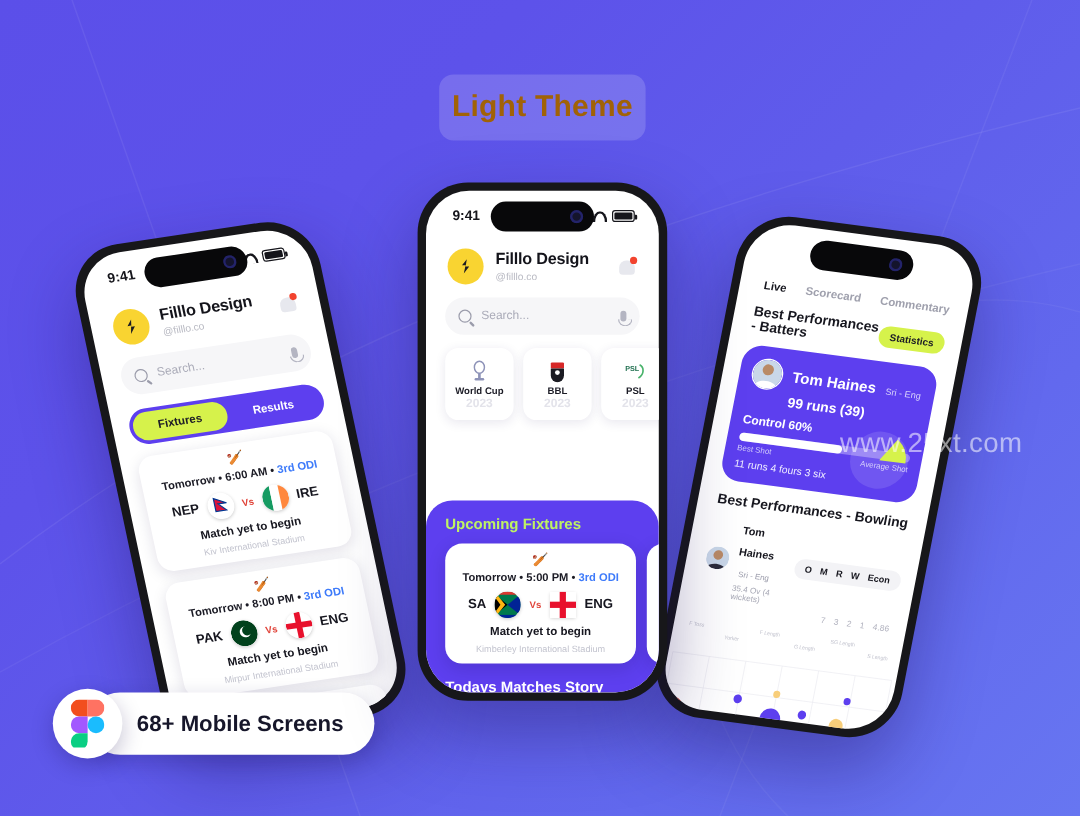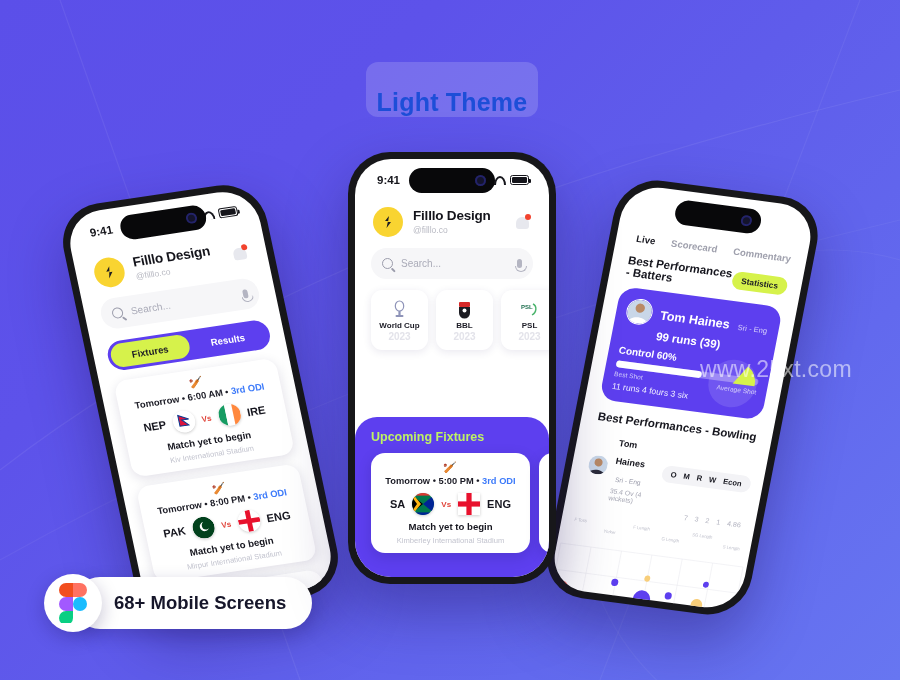--- a/index.html
+++ b/index.html
@@ -9,22 +9,22 @@
     background:linear-gradient(135deg,#5b4fe9 0%,#5d52ea 28%,#5f5ceb 52%,#6269ee 76%,#6776f1 100%);
     position:relative;
   }
   
   .bg-lines { position:absolute; inset:0; overflow:hidden; pointer-events:none; }
   .bg-lines svg { width:100%; height:100%; display:block; }
 
   .theme-badge {
     position:absolute; left:366px; top:62px; width:172px; height:55px;
     background:rgba(255,255,255,0.16); border-radius:12px;
-    display:flex; align-items:flex-end; justify-content:center;
-    color:#1d4ed8; font-size:25px; font-weight:bold; letter-spacing:.2px;
+    display:flex; align-items:center; justify-content:center;
+    color:#a16207; font-size:25px; font-weight:bold; letter-spacing:.2px;
   }
 
   
   .phone { position:absolute; background:#17171a; border-radius:42px; padding:7px;
            box-shadow:0 26px 60px rgba(30,14,90,.40); }
   .phone .screen { width:100%; height:100%; background:#fff; border-radius:36px; overflow:hidden; position:relative; }
   .notch { position:absolute; left:50%; transform:translateX(-50%); top:9px;
            width:86px; height:25px; background:#08080a; border-radius:16px; z-index:9;
            display:flex; align-items:center; justify-content:flex-end; padding-right:9px;}
   .notch i { width:11px;height:11px;border-radius:50%;background:#14142c;display:block;
@@ -535,20 +535,21 @@
             
             
             
             
           </div>
           <div class="fix-status">Match yet to begin</div>
           <div class="fix-venue">Kimberley International Stadium</div>
         </div>
       </div>
 
+      <div class="story-h">Todays Matches Story</div>
 
     </div>
   </div>
 </div>
 
 <div class="screens-badge">
   <span class="fig-circle">
     <svg width="28" height="40" viewBox="0 0 28 40">
       <path d="M14 0 H7 A7 7 0 0 0 7 14 H14z" fill="#F24E1E"></path>
       <path d="M14 0 H21 A7 7 0 0 1 21 14 H14z" fill="#FF7262"></path>

